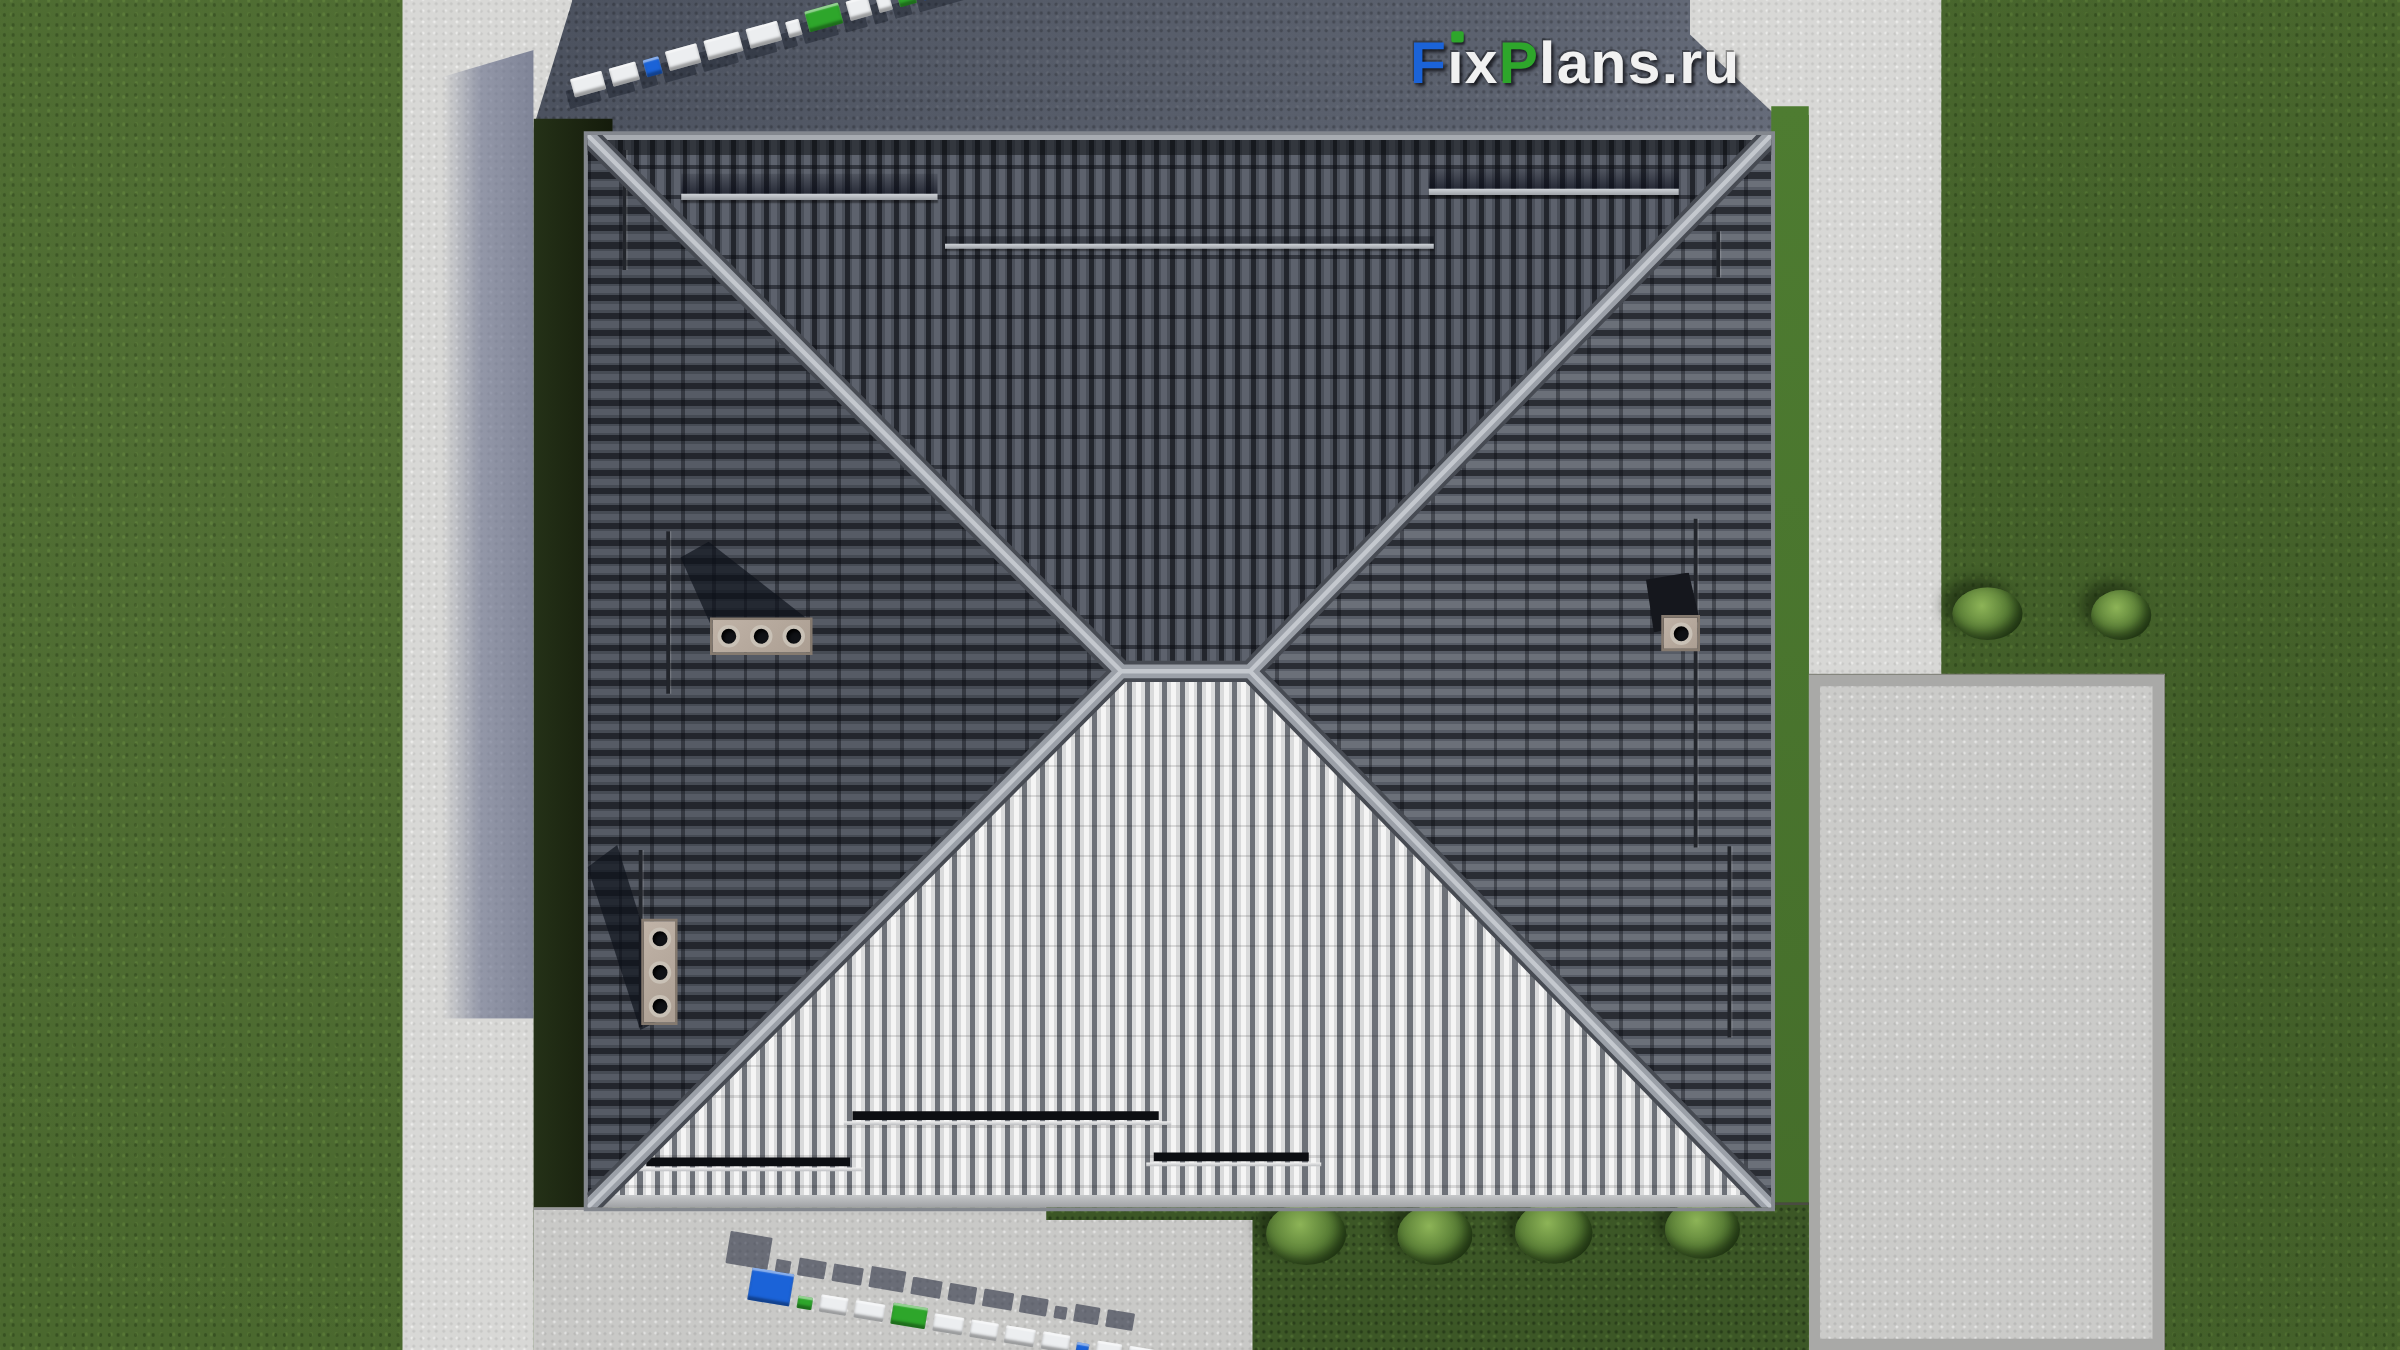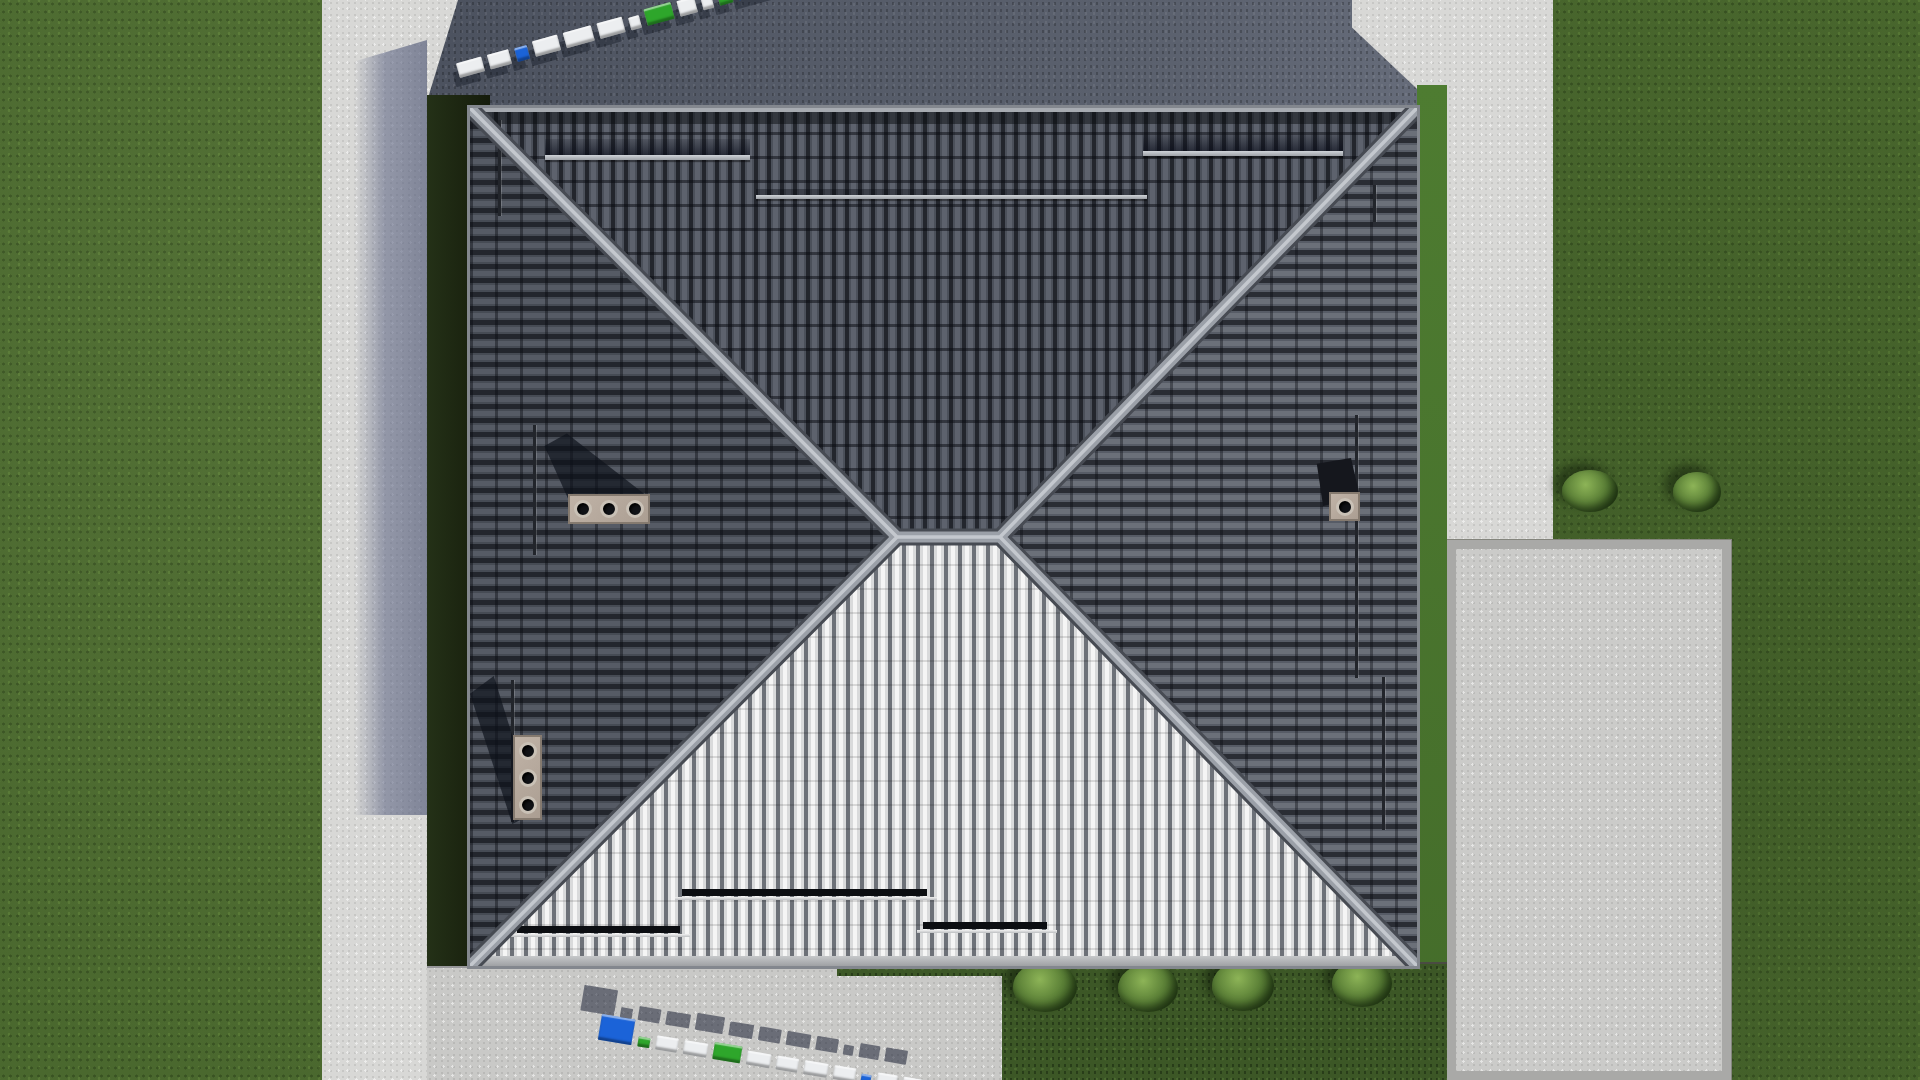--- a/index.html
+++ b/index.html
@@ -188,14 +188,17 @@
       <span class="wblock" style="width: 28px; height: 17px; background: rgb(46, 166, 43);"></span>
       <span class="wblock" style="width: 24px; height: 14px; background: rgb(236, 238, 240);"></span>
       <span class="wblock" style="width: 22px; height: 14px; background: rgb(236, 238, 240);"></span>
       <span class="wblock" style="width: 24px; height: 14px; background: rgb(236, 238, 240);"></span>
       <span class="wblock" style="width: 22px; height: 14px; background: rgb(236, 238, 240);"></span>
       <span class="wblock" style="width: 10px; height: 10px; background: rgb(27, 99, 216);"></span>
       <span class="wblock" style="width: 20px; height: 14px; background: rgb(236, 238, 240);"></span>
       <span class="wblock" style="width: 22px; height: 14px; background: rgb(236, 238, 240);"></span>
     </div>
 
+  <div class="abs logo" style="left:1128px;top:22px;">
+    <span style="color:#1b63d8;">F</span><span class="i-wrap"><span>ı</span><span class="i-dot" style="background:#2ea62b;"></span></span><span>x</span><span style="color:#2ea62b;">P</span><span>lans</span><span>.ru</span>
+  </div>
 
 </div>
 
 </body></html>

